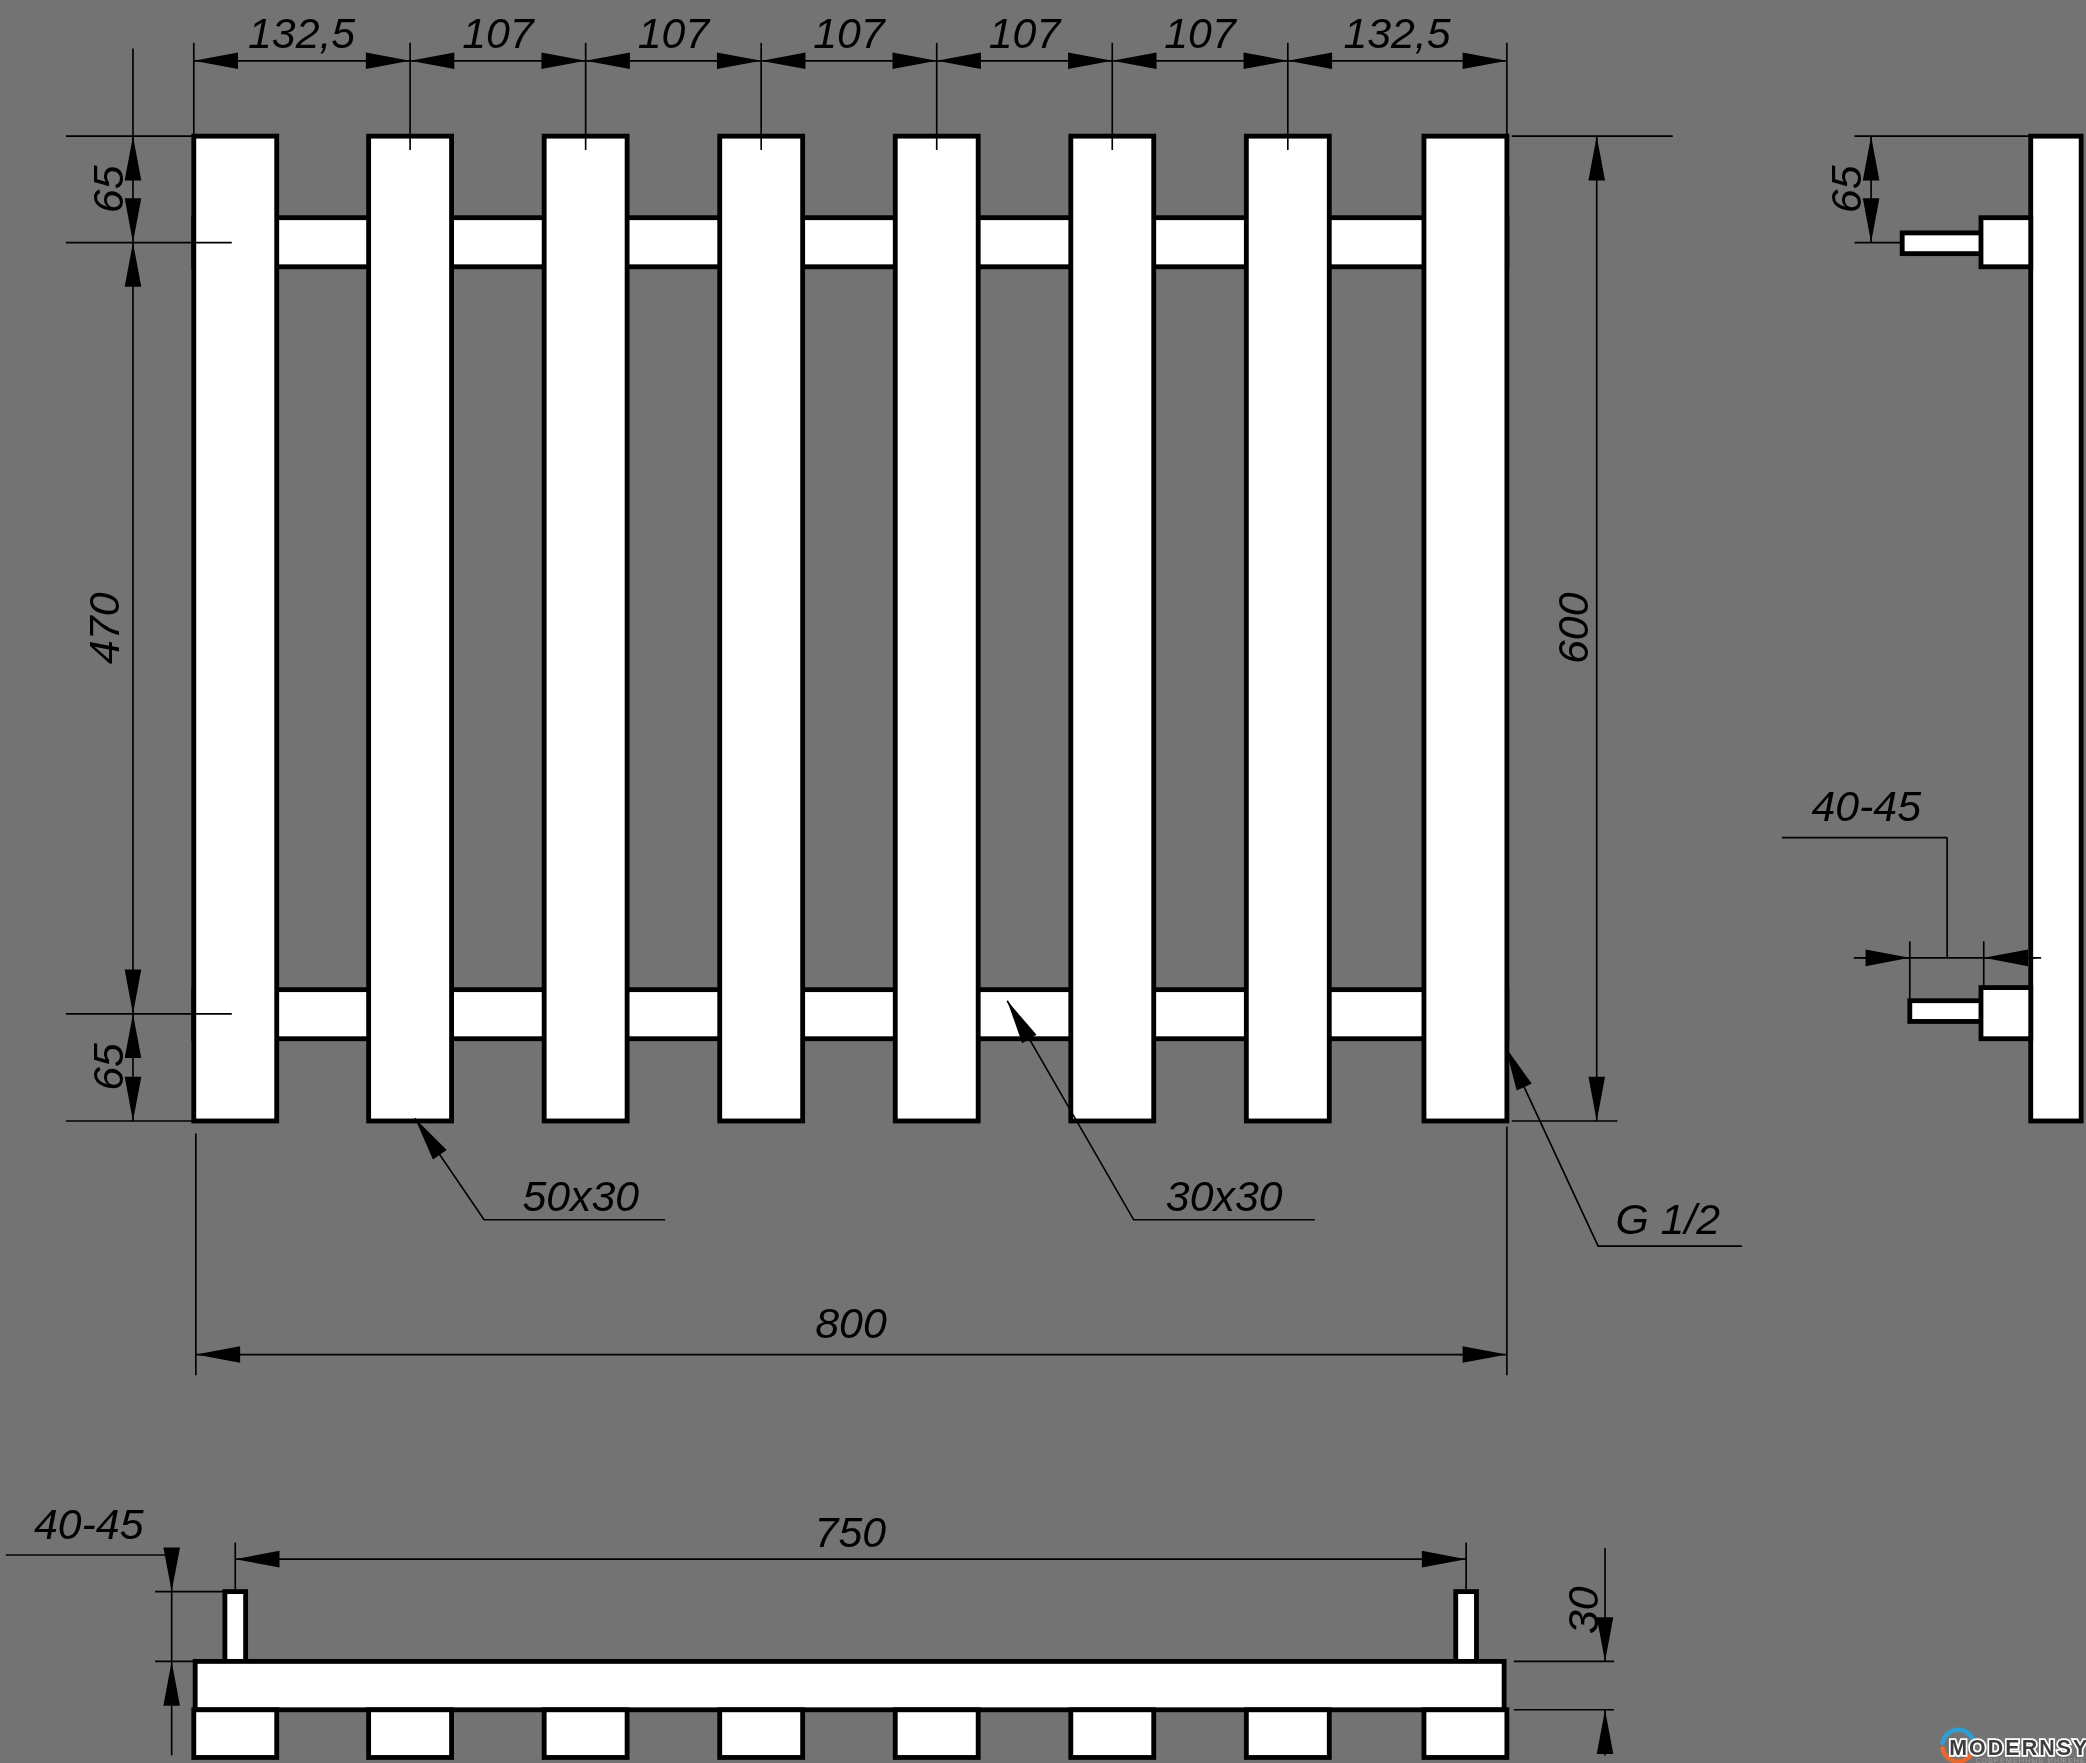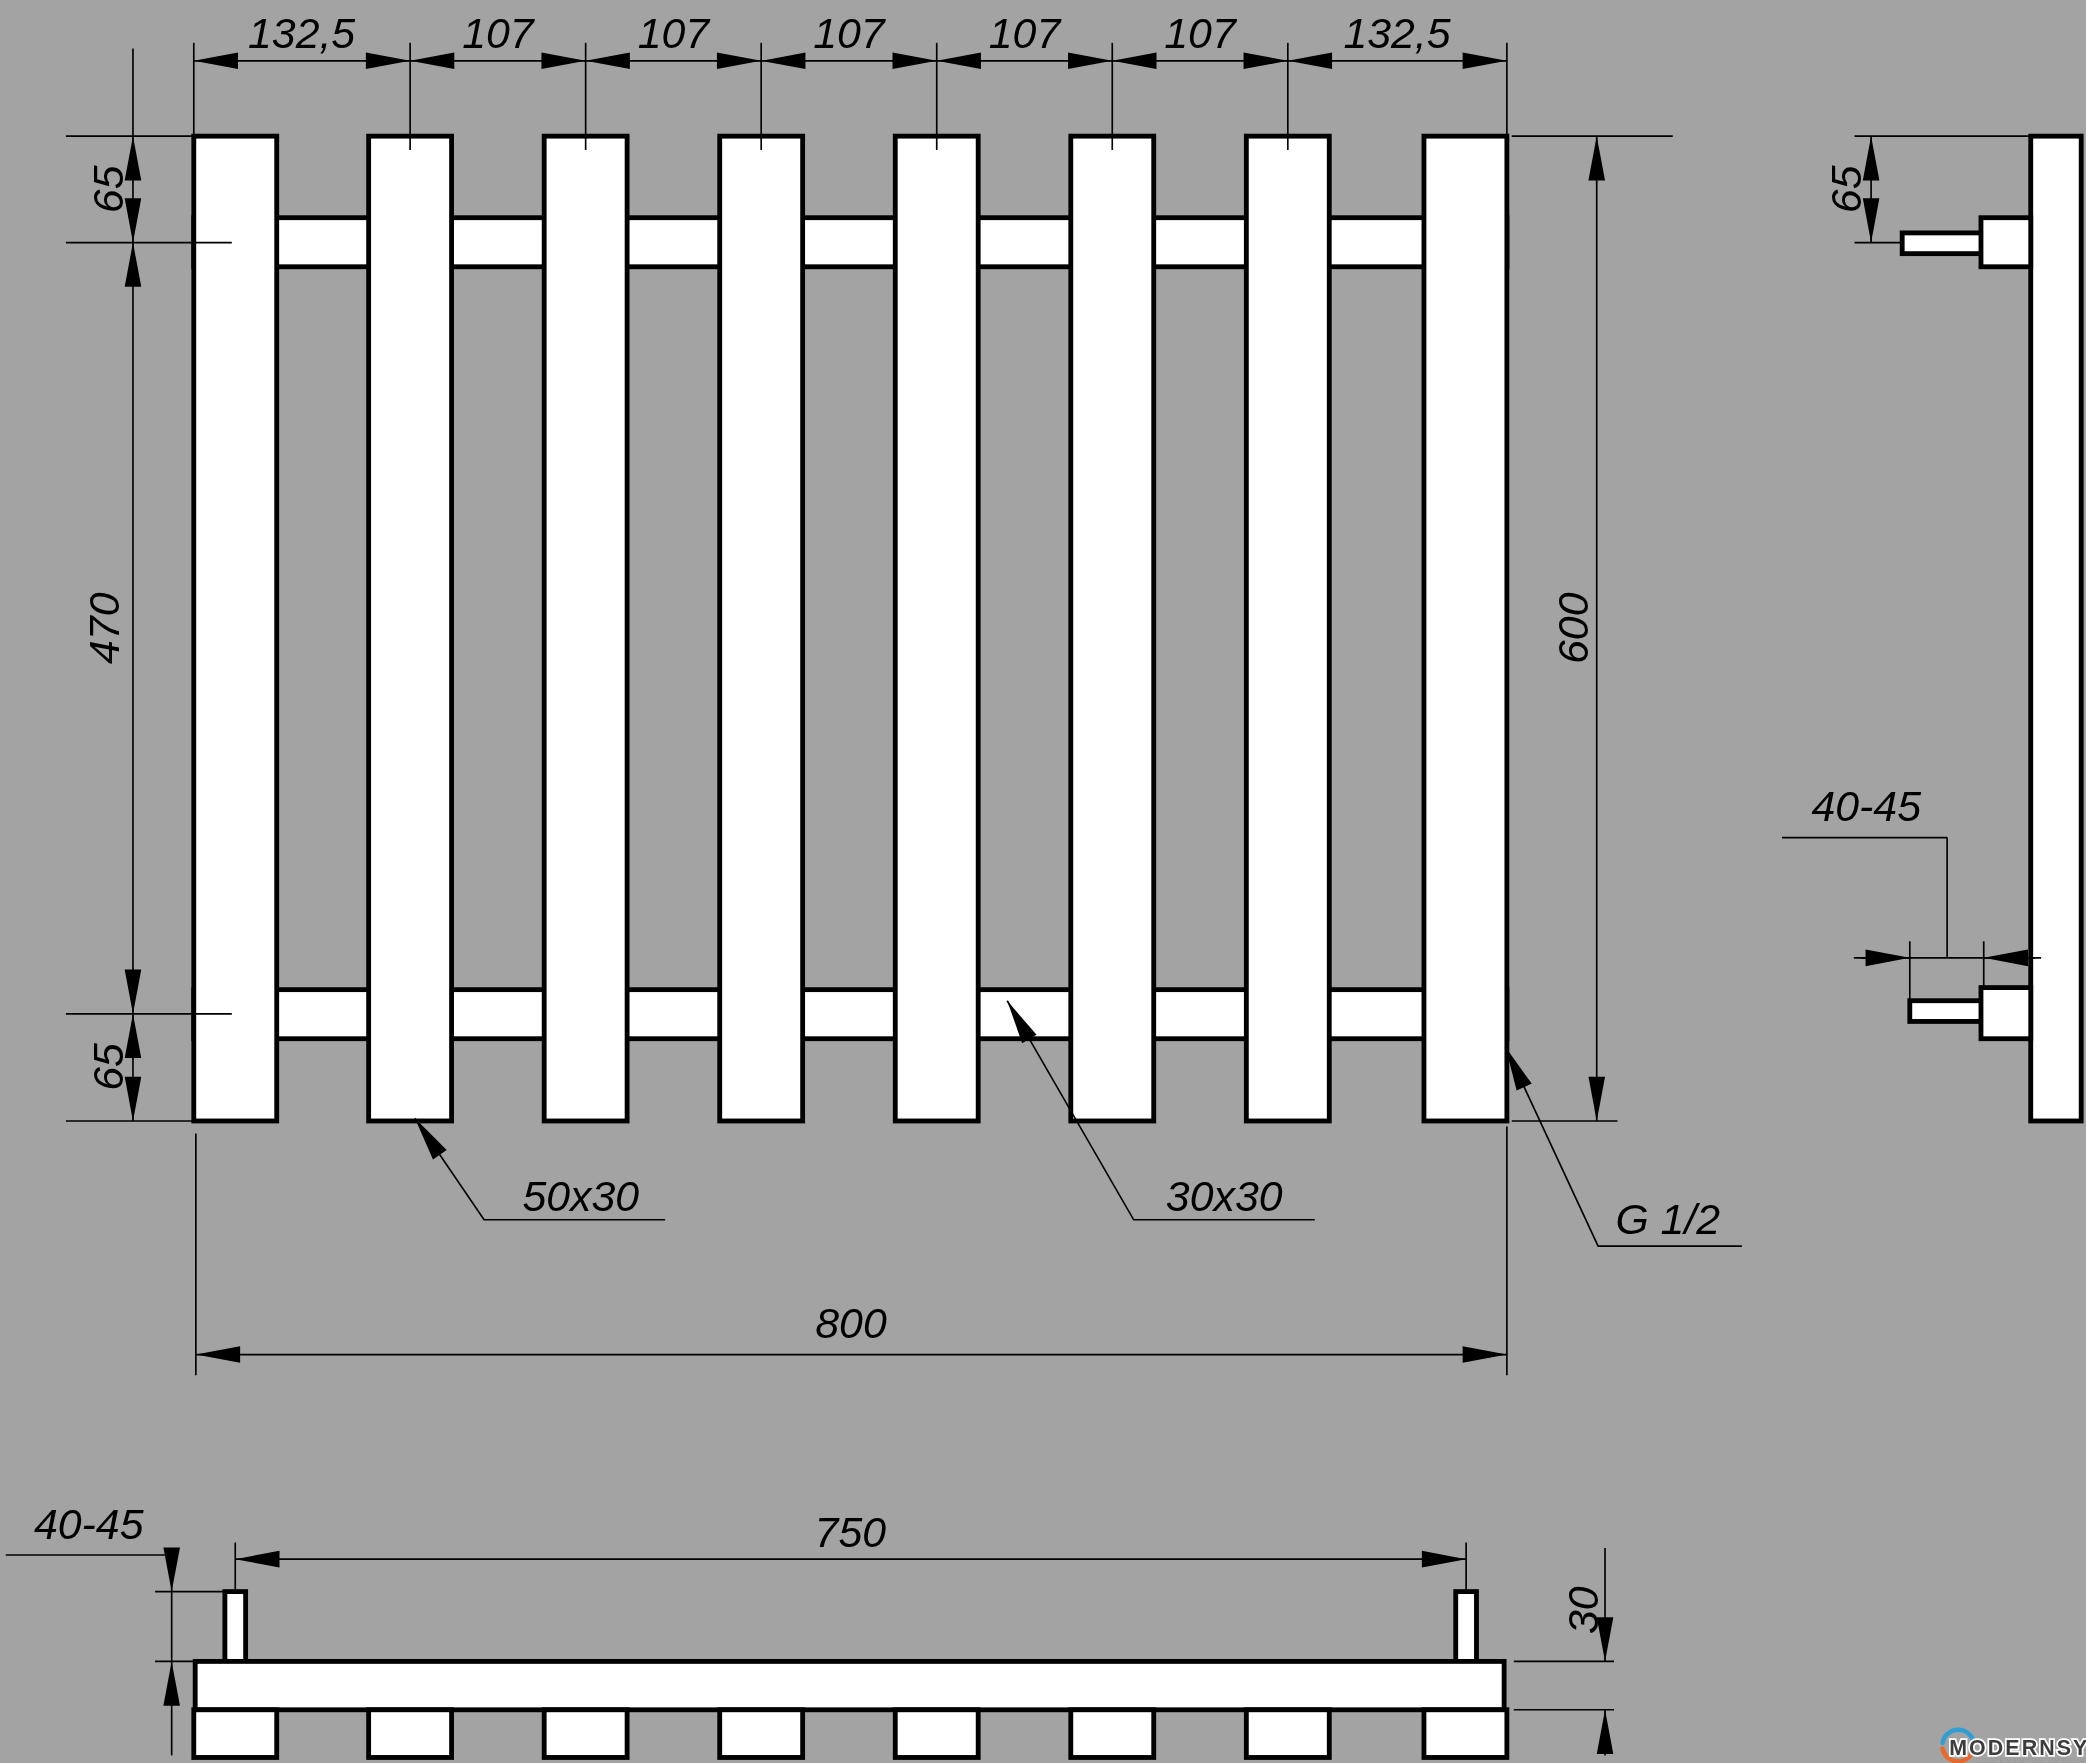--- a/index.html
+++ b/index.html
@@ -1,16 +1,16 @@
 <!DOCTYPE html>
 <html style="font-size:11px"><head>
 <meta charset="utf-8">
 <style>
   html,body{margin:0;padding:0;background:#ffffff;}
-  .page{width:2087px;height:1763px;position:relative;background:#a3a3a3;overflow:hidden;}
+  .page{width:2087px;height:1763px;position:relative;background:#737373;overflow:hidden;}
   .thickf{stroke:#000;stroke-width:7;fill:#fff;}
   .thin{stroke:#000;stroke-width:2.4;fill:none;}
   .dimtxt{font:italic 62px "Liberation Sans",sans-serif;fill:#000;}
   .mid{text-anchor:middle;}
   .logo-brand{font:bold 31px "Liberation Sans",sans-serif;letter-spacing:3px;paint-order:stroke;stroke:#fff;stroke-width:5px;}
   .logo-tag{font:10.5px "Liberation Sans",sans-serif;letter-spacing:1.5px;}
 </style>
 </head>
 <body>
 

